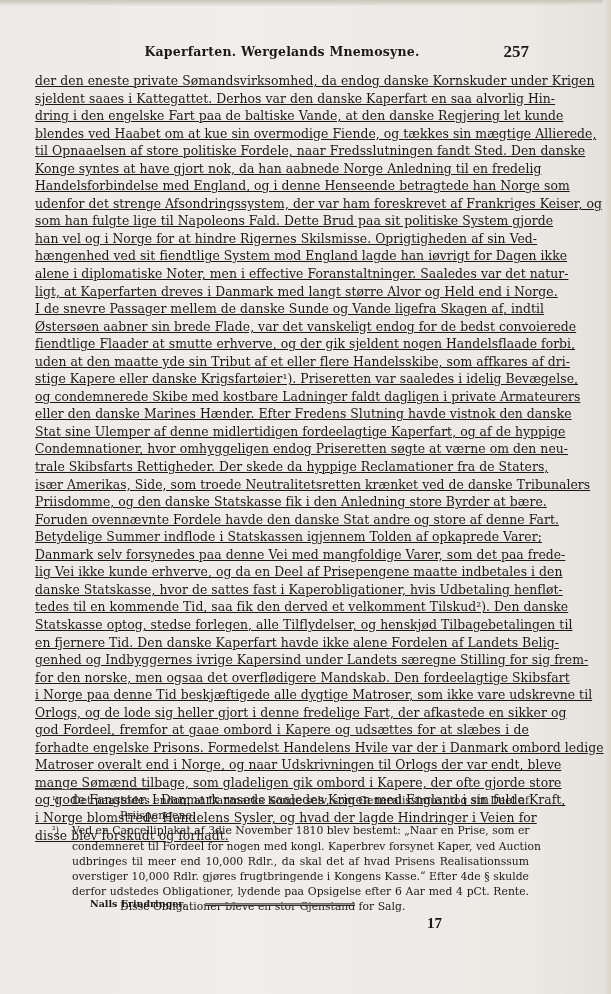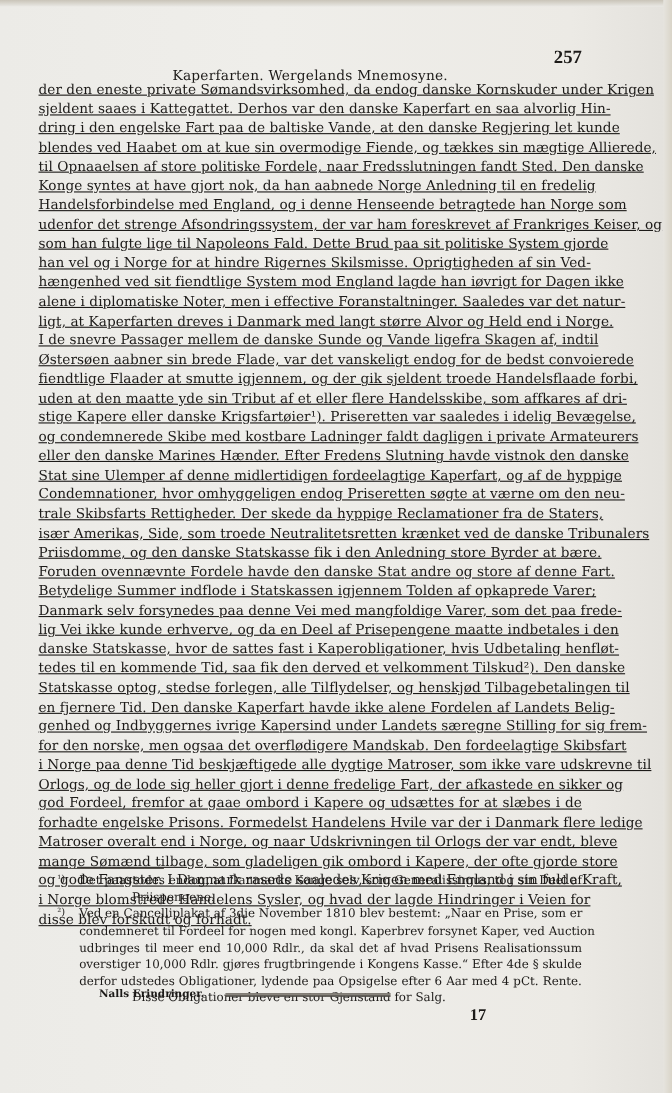--- a/index.html
+++ b/index.html
@@ -19,22 +19,22 @@
       background: linear-gradient(180deg, #c9c4b8, #e9e8e4);
     }
     .right-edge {
       position: absolute; right: 0; top: 0; width: 8px; height: 994px;
       background: linear-gradient(90deg, #e6e4de, #d9d4c8);
     }
     .running-head {
       position: absolute; top: 42px; left: 35px; width: 494px; height: 20px;
     }
     .running-title {
-      position: absolute; left: 0; right: 0; top: 19px; text-align: center;
-      font-size: 12.5px; font-weight: normal; letter-spacing: 0.2px;
+      position: absolute; left: 0; right: 0; top: 2px; text-align: center;
+      font-size: 12.5px; font-weight: bold; letter-spacing: 0.2px;
     }
     .page-number {
       position: absolute; right: 0; top: 0;
       font-family: "Liberation Serif", serif; font-weight: bold; font-size: 17px; margin-left: 30px;
     }
     .body-text {
       position: absolute; top: 72px; left: 35px; width: 494px;
     }
     .line {
       height: 17.55px; line-height: 17.55px;
@@ -98,21 +98,21 @@
       <div class="line">Konge syntes at have gjort nok, da han aabnede Norge Anledning til en fredelig</div>
       <div class="line">Handelsforbindelse med England, og i denne Henseende betragtede han Norge som</div>
       <div class="line">udenfor det strenge Afsondringssystem, der var ham foreskrevet af Frankriges Keiser, og</div>
       <div class="line">som han fulgte lige til Napoleons Fald.  Dette Brud paa sit politiske System gjorde</div>
       <div class="line">han vel og i Norge for at hindre Rigernes Skilsmisse.  Oprigtigheden af sin Ved-</div>
       <div class="line">hængenhed ved sit fiendtlige System mod England lagde han iøvrigt for Dagen ikke</div>
       <div class="line">alene i diplomatiske Noter, men i effective Foranstaltninger.  Saaledes var det natur-</div>
       <div class="line">ligt, at Kaperfarten dreves i Danmark med langt større Alvor og Held end i Norge.</div>
       <div class="line">I de snevre Passager mellem de danske Sunde og Vande ligefra Skagen af, indtil</div>
       <div class="line">Østersøen aabner sin brede Flade, var det vanskeligt endog for de bedst convoierede</div>
-      <div class="line">fiendtlige Flaader at smutte igjennem, og der gik sjeldent troede Handelsflaade forbi,</div>
+      <div class="line">fiendtlige Flaader at smutte erhverve, og der gik sjeldent nogen Handelsflaade forbi,</div>
       <div class="line">uden at den maatte yde sin Tribut af et eller flere Handelsskibe, som affkares af dri-</div>
       <div class="line">stige Kapere eller danske Krigsfartøier¹).  Priseretten var saaledes i idelig Bevægelse,</div>
       <div class="line">og condemnerede Skibe med kostbare Ladninger faldt dagligen i private Armateurers</div>
       <div class="line">eller den danske Marines Hænder.  Efter Fredens Slutning havde vistnok den danske</div>
       <div class="line">Stat sine Ulemper af denne midlertidigen fordeelagtige Kaperfart, og af de hyppige</div>
       <div class="line">Condemnationer, hvor omhyggeligen endog Priseretten søgte at værne om den neu-</div>
       <div class="line">trale Skibsfarts Rettigheder.  Der skede da hyppige Reclamationer fra de Staters,</div>
       <div class="line">især Amerikas, Side, som troede Neutralitetsretten krænket ved de danske Tribunalers</div>
       <div class="line">Priisdomme, og den danske Statskasse fik i den Anledning store Byrder at bære.</div>
       <div class="line">Foruden ovennævnte Fordele havde den danske Stat andre og store af denne Fart.</div>
@@ -121,21 +121,21 @@
       <div class="line">lig Vei ikke kunde erhverve, og da en Deel af Prisepengene maatte indbetales i den</div>
       <div class="line">danske Statskasse, hvor de sattes fast i Kaperobligationer, hvis Udbetaling henfløt-</div>
       <div class="line">tedes til en kommende Tid, saa fik den derved et velkomment Tilskud²).  Den danske</div>
       <div class="line">Statskasse optog, stedse forlegen, alle Tilflydelser, og henskjød Tilbagebetalingen til</div>
       <div class="line">en fjernere Tid.  Den danske Kaperfart havde ikke alene Fordelen af Landets Belig-</div>
       <div class="line">genhed og Indbyggernes ivrige Kapersind under Landets særegne Stilling for sig frem-</div>
       <div class="line">for den norske, men ogsaa det overflødigere Mandskab.  Den fordeelagtige Skibsfart</div>
       <div class="line">i Norge paa denne Tid beskjæftigede alle dygtige Matroser, som ikke vare udskrevne til</div>
       <div class="line">Orlogs, og de lode sig heller gjort i denne fredelige Fart, der afkastede en sikker og</div>
       <div class="line">god Fordeel, fremfor at gaae ombord i Kapere og udsættes for at slæbes i de</div>
-      <div class="line">forhadte engelske Prisons.  Formedelst Handelens Hvile var der i Danmark flere ledige</div>
+      <div class="line">forhadte engelske Prisons.  Formedelst Handelens Hvile var der i Danmark ombord ledige</div>
       <div class="line">Matroser overalt end i Norge, og naar Udskrivningen til Orlogs der var endt, bleve</div>
       <div class="line">mange Sømænd tilbage, som gladeligen gik ombord i Kapere, der ofte gjorde store</div>
       <div class="line">og gode Fangster.  I Danmark rasede saaledes Krigen med England i sin fulde Kraft,</div>
       <div class="line">i Norge blomstrede Handelens Sysler, og hvad der lagde Hindringer i Veien for</div>
       <div class="line last">disse blev forskudt og forhadt.</div>
     </div>
 
   <div class="footnote-rule"></div>
   <div class="footnotes" id="footnotes">
       <div class="fn">

